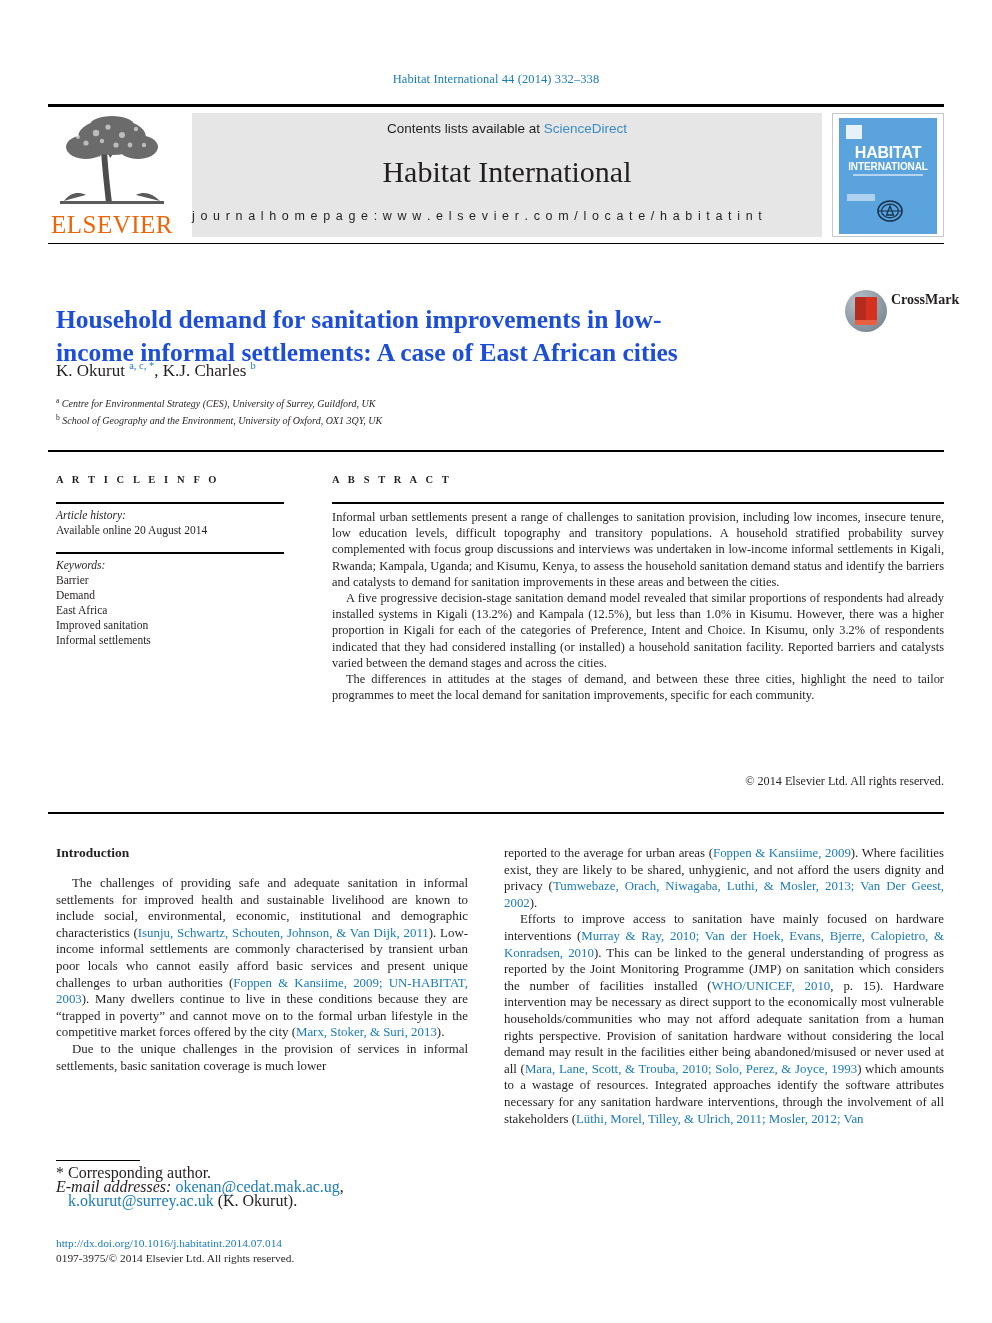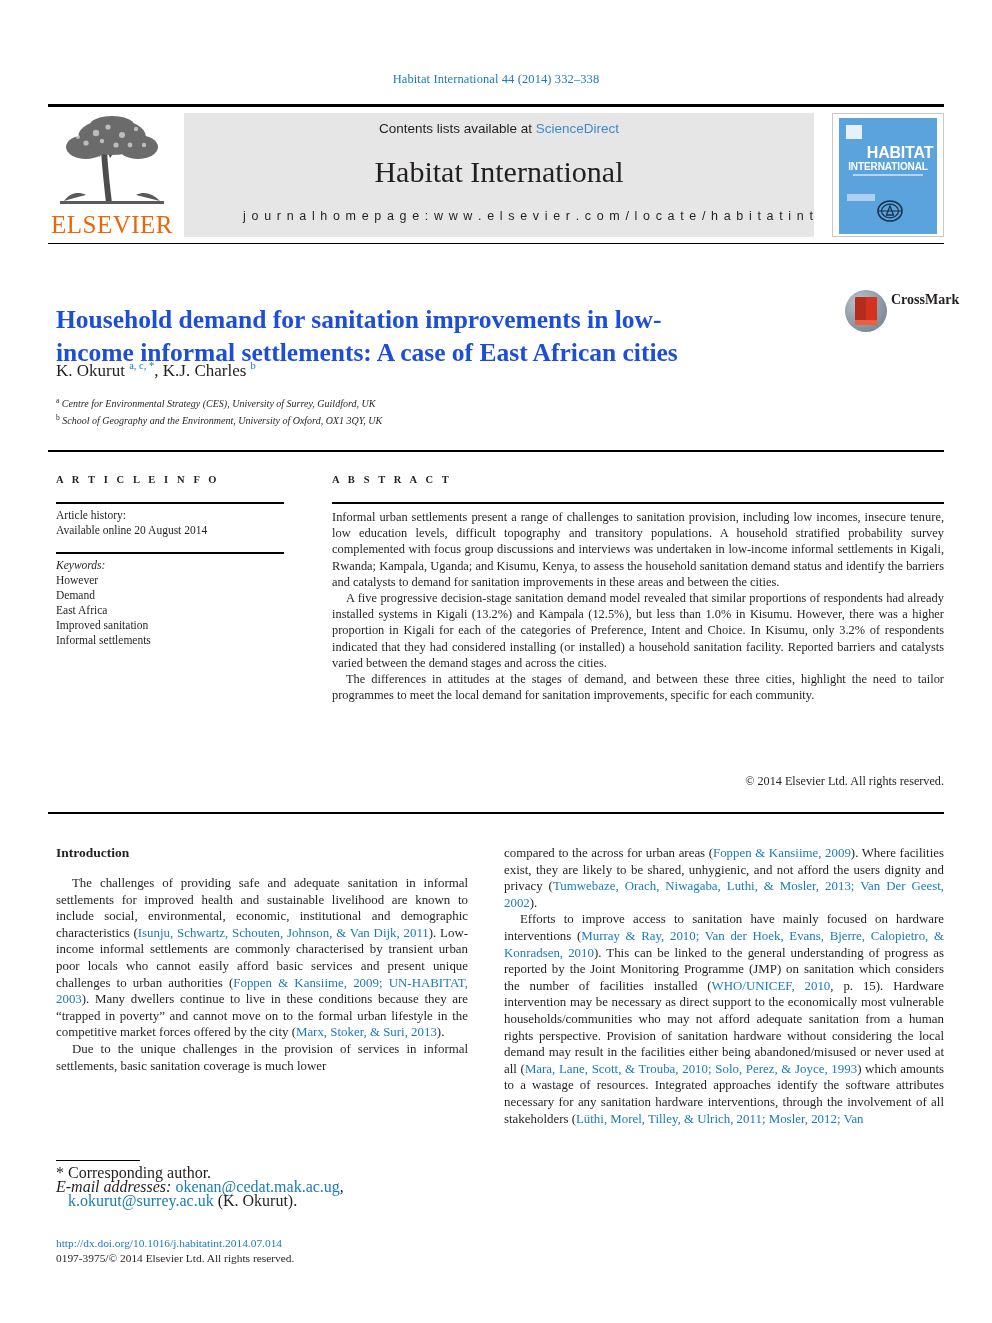--- a/index.html
+++ b/index.html
@@ -64,21 +64,21 @@
     left: 2px; top: 98px;
     width: 124px;
     text-align: center;
     font-family: "Liberation Serif", serif;
     font-size: 25px;
     letter-spacing: 0.5px;
     color: #ec6607;
   }
   .sd-box {
     position: absolute;
-    left: 136px; top: 0;
+    left: 144px; top: 0;
     width: 630px;
     height: 124px;
     background: #e6e6e6;
   }
   .sd-line1 {
     position: absolute;
     left: 0; top: 8px;
     width: 630px;
     text-align: center;
     font-family: "Liberation Sans", sans-serif;
@@ -92,21 +92,21 @@
     width: 630px;
     text-align: center;
     font-family: "Liberation Serif", serif;
     font-size: 30px;
     color: #231f20;
   }
   .homepage {
     position: absolute;
     left: 0; top: 96px;
     width: 630px;
-    text-align: right;
+    text-align: left;
     font-family: "Liberation Sans", sans-serif;
     font-size: 12.5px;
     letter-spacing: 1.1px;
     color: #231f20;
   }
   .cover {
     position: absolute;
     left: 784px; top: 0;
     width: 112px;
     height: 124px;
@@ -133,21 +133,20 @@
   .cover-t1 {
     position: absolute;
     left: 0; top: 26px;
     width: 98px;
     text-align: center;
     font-family: "Liberation Sans", sans-serif;
     font-weight: bold;
     font-size: 16px;
     color: #ffffff;
     letter-spacing: -0.2px;
-    padding-left: 12px;
   }
   .cover-t2 {
     position: absolute;
     left: 0; top: 43px;
     width: 98px;
     text-align: center;
     font-family: "Liberation Sans", sans-serif;
     font-weight: bold;
     font-size: 10px;
     color: #ffffff;
@@ -301,21 +300,21 @@
   }
   .art-history {
     position: absolute;
     left: 56px; top: 508px;
     width: 240px;
     font-family: "Liberation Serif", serif;
     font-size: 11.5px;
     line-height: 15px;
     color: #231f20;
   }
-  .art-history .lbl { }
+  .art-history .lbl { font-style: italic; }
   .info-rule2 {
     position: absolute;
     left: 56px; top: 552px;
     width: 228px;
     height: 1.6px;
     background: #000;
   }
   .keywords {
     position: absolute;
     left: 56px; top: 558px;
@@ -519,21 +518,21 @@
 
   <div class="art-history">
     <div class="lbl">Article history:</div>
     <div>Available online 20 August 2014</div>
   </div>
 
   <div class="info-rule2"></div>
 
   <div class="keywords">
     <div class="lbl">Keywords:</div>
-    <div>However</div>
+    <div>Barrier</div>
     <div>Demand</div>
     <div>East Africa</div>
     <div>Improved sanitation</div>
     <div>Informal settlements</div>
   </div>
 
   <div class="abstract">
     <p>Informal urban settlements present a range of challenges to sanitation provision, including low incomes, insecure tenure, low education levels, difficult topography and transitory populations. A household stratified probability survey complemented with focus group discussions and interviews was undertaken in low-income informal settlements in Kigali, Rwanda; Kampala, Uganda; and Kisumu, Kenya, to assess the household sanitation demand status and identify the barriers and catalysts to demand for sanitation improvements in these areas and between the cities.</p>
     <p>A five progressive decision-stage sanitation demand model revealed that similar proportions of respondents had already installed systems in Kigali (13.2%) and Kampala (12.5%), but less than 1.0% in Kisumu. However, there was a higher proportion in Kigali for each of the categories of Preference, Intent and Choice. In Kisumu, only 3.2% of respondents indicated that they had considered installing (or installed) a household sanitation facility. Reported barriers and catalysts varied between the demand stages and across the cities.</p>
     <p>The differences in attitudes at the stages of demand, and between these three cities, highlight the need to tailor programmes to meet the local demand for sanitation improvements, specific for each community.</p>
@@ -542,21 +541,21 @@
 
   <div class="band-rule-bot"></div>
 
   <div class="col-left">
     <h2 class="sec-head">Introduction</h2>
     <p class="body-p"><span>The challenges of providing safe and adequate sanitation in informal settlements for improved health and sustainable livelihood are known to include social, environmental, economic, institutional and demographic characteristics (</span><span class="ref">Isunju, Schwartz, Schouten, Johnson, &amp; Van Dijk, 2011</span><span>). Low-income informal settlements are commonly characterised by transient urban poor locals who cannot easily afford basic services and present unique challenges to urban authorities (</span><span class="ref">Foppen &amp; Kansiime, 2009; UN-HABITAT, 2003</span><span>). Many dwellers continue to live in these conditions because they are “trapped in poverty” and cannot move on to the formal urban lifestyle in the competitive market forces offered by the city (</span><span class="ref">Marx, Stoker, &amp; Suri, 2013</span><span>).</span></p>
     <p class="body-p">Due to the unique challenges in the provision of services in informal settlements, basic sanitation coverage is much lower</p>
   </div>
 
   <div class="col-right">
-    <p class="body-p cont"><span>compared to the across for urban areas (</span><span class="ref">Foppen &amp; Kansiime, 2009</span><span>). Where facilities exist, they are likely to be shared, unhygienic, and not afford the users dignity and privacy (</span><span class="ref">Tumwebaze, Orach, Niwagaba, Luthi, &amp; Mosler, 2013; Van Der Geest, 2002</span><span>).</span></p>
+    <p class="body-p cont"><span>reported to the average for urban areas (</span><span class="ref">Foppen &amp; Kansiime, 2009</span><span>). Where facilities exist, they are likely to be shared, unhygienic, and not afford the users dignity and privacy (</span><span class="ref">Tumwebaze, Orach, Niwagaba, Luthi, &amp; Mosler, 2013; Van Der Geest, 2002</span><span>).</span></p>
     <p class="body-p"><span>Efforts to improve access to sanitation have mainly focused on hardware interventions (</span><span class="ref">Murray &amp; Ray, 2010; Van der Hoek, Evans, Bjerre, Calopietro, &amp; Konradsen, 2010</span><span>). This can be linked to the general understanding of progress as reported by the Joint Monitoring Programme (JMP) on sanitation which considers the number of facilities installed (</span><span class="ref">WHO/UNICEF, 2010</span><span>, p. 15). Hardware intervention may be necessary as direct support to the economically most vulnerable households/communities who may not afford adequate sanitation from a human rights perspective. Provision of sanitation hardware without considering the local demand may result in the facilities either being abandoned/misused or never used at all (</span><span class="ref">Mara, Lane, Scott, &amp; Trouba, 2010; Solo, Perez, &amp; Joyce, 1993</span><span>) which amounts to a wastage of resources. Integrated approaches identify the software attributes necessary for any sanitation hardware interventions, through the involvement of all stakeholders (</span><span class="ref">Lüthi, Morel, Tilley, &amp; Ulrich, 2011; Mosler, 2012; Van</span></p>
   </div>
 
   <div class="foot-rule"></div>
   <div class="footnotes">
     <div class="fn-line">
       <span>*</span>
       <span>Corresponding author.</span>
     </div>
     <div class="fn-line">

